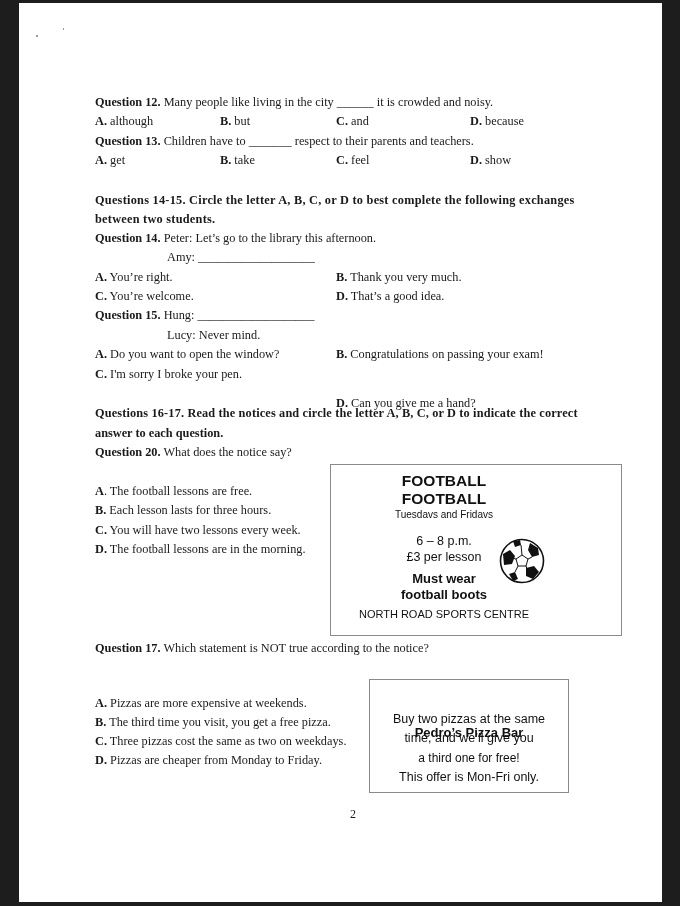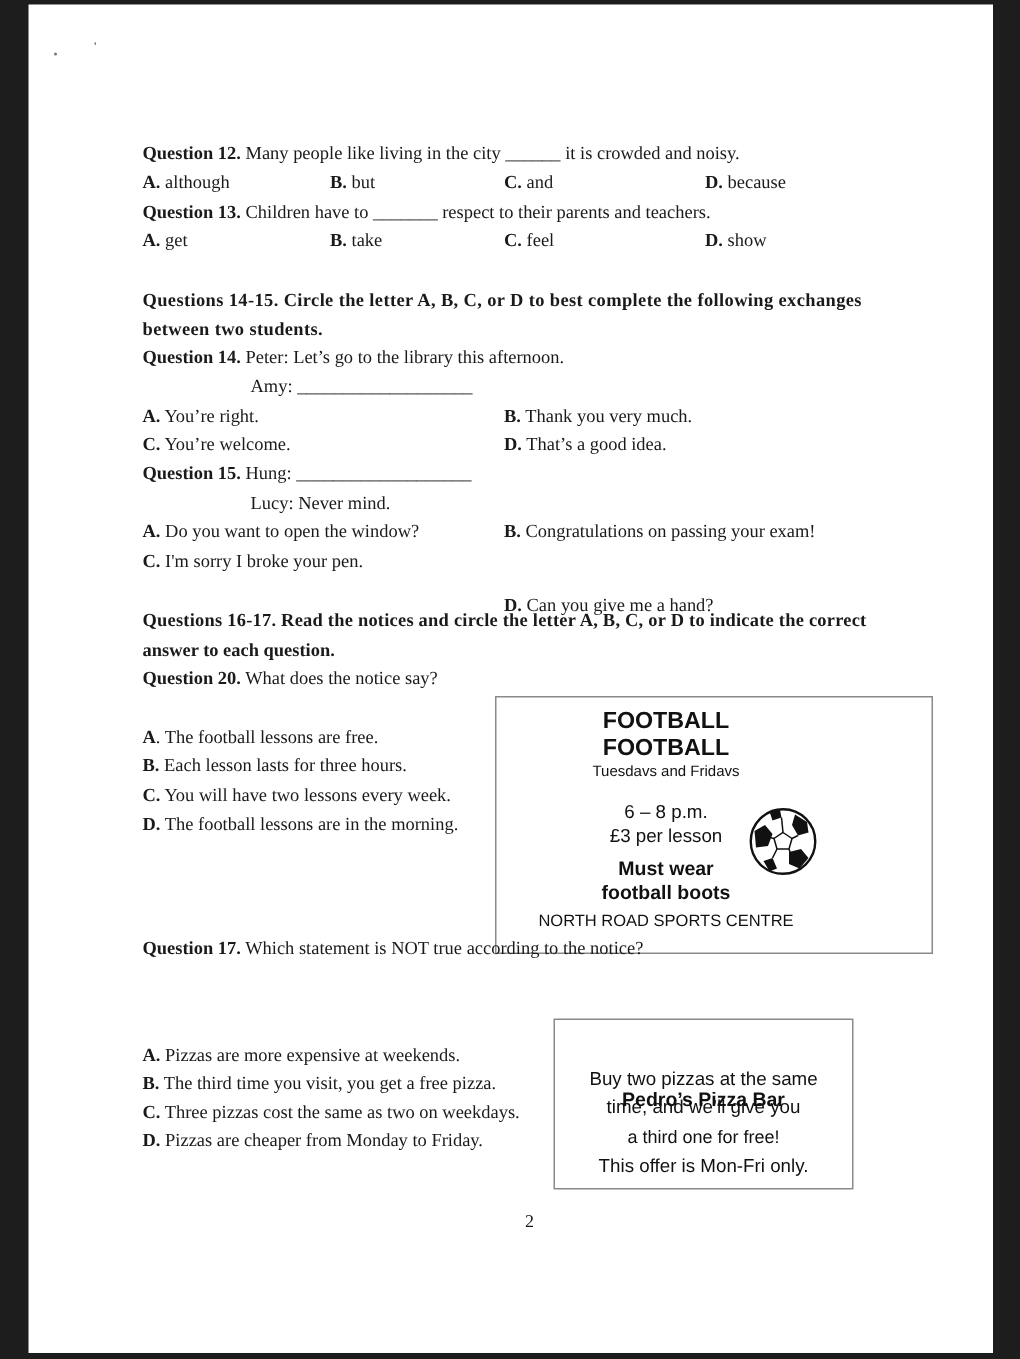--- a/index.html
+++ b/index.html
@@ -93,21 +93,21 @@
       <polygon points="14,3 21,2 22,7 16,9" fill="#111"></polygon>
       <polygon points="10,36 16,34 19,41 14,43" fill="#111"></polygon>
       <line x1="23" y1="17" x2="22" y2="7" stroke="#111" stroke-width="1"></line>
       <line x1="29" y1="21" x2="33" y2="19" stroke="#111" stroke-width="1"></line>
       <line x1="17" y1="21" x2="13" y2="20" stroke="#111" stroke-width="1"></line>
       <line x1="19" y1="28" x2="16" y2="34" stroke="#111" stroke-width="1"></line>
       <line x1="27" y1="28" x2="28" y2="31" stroke="#111" stroke-width="1"></line>
     </svg>
   </div>
 
-  <div class="abs" style="left:76px;top:622px;">
+  <div class="abs" style="left:76px;top:638px;">
     <b>Question 17.</b><span> Which statement is NOT true according to the notice?</span>
   </div>
   <div class="abs" style="left:76px;top:693px;"><b>A.</b><span> Pizzas are more expensive at weekends.</span></div>
   <div class="abs" style="left:76px;top:712px;"><b>B.</b><span> The third time you visit, you get a free pizza.</span></div>
   <div class="abs" style="left:76px;top:731px;"><b>C.</b><span> Three pizzas cost the same as two on weekdays.</span></div>
   <div class="abs" style="left:76px;top:750px;"><b>D.</b><span> Pizzas are cheaper from Monday to Friday.</span></div>
 
   <div class="notice" style="left:350px;top:676px;width:200px;height:114px;">
     <div class="c" style="left:0;width:198px;top:5px;font-size:13px;font-weight:bold;margin-top:40px;">Pedro’s Pizza Bar</div>
     <div class="c" style="left:0;width:198px;top:32px;font-size:12.5px;">Buy two pizzas at the same</div>

